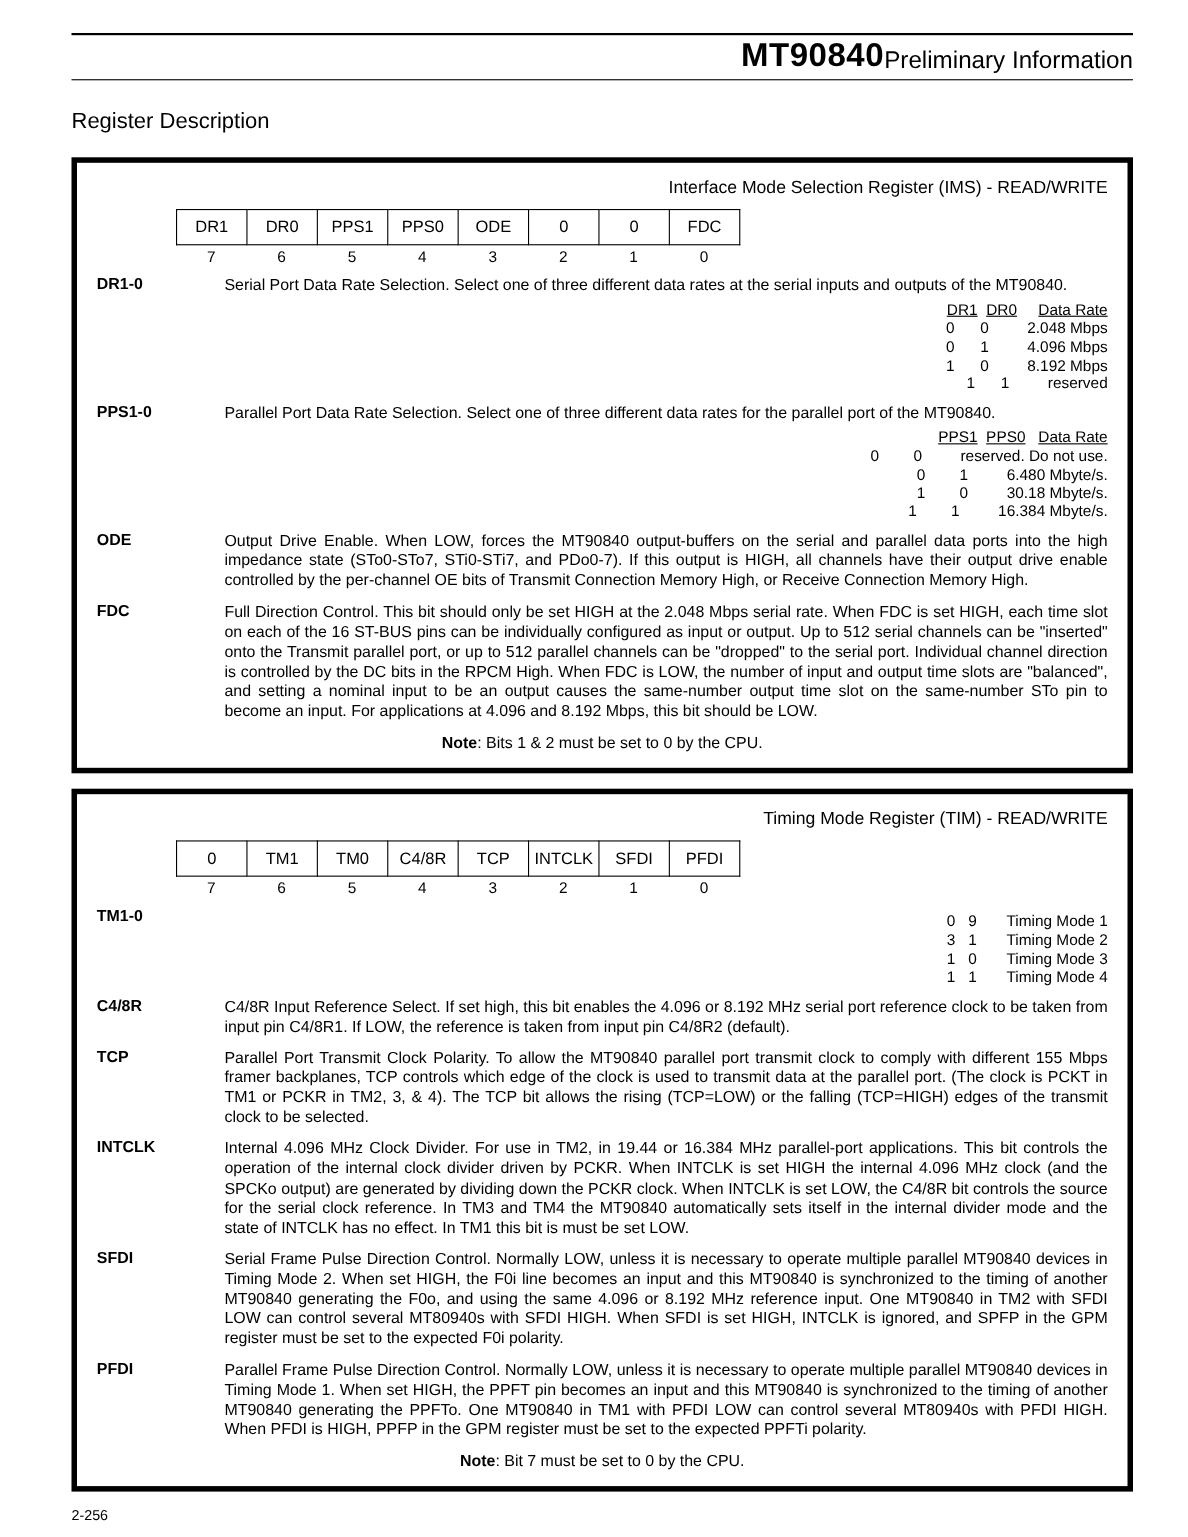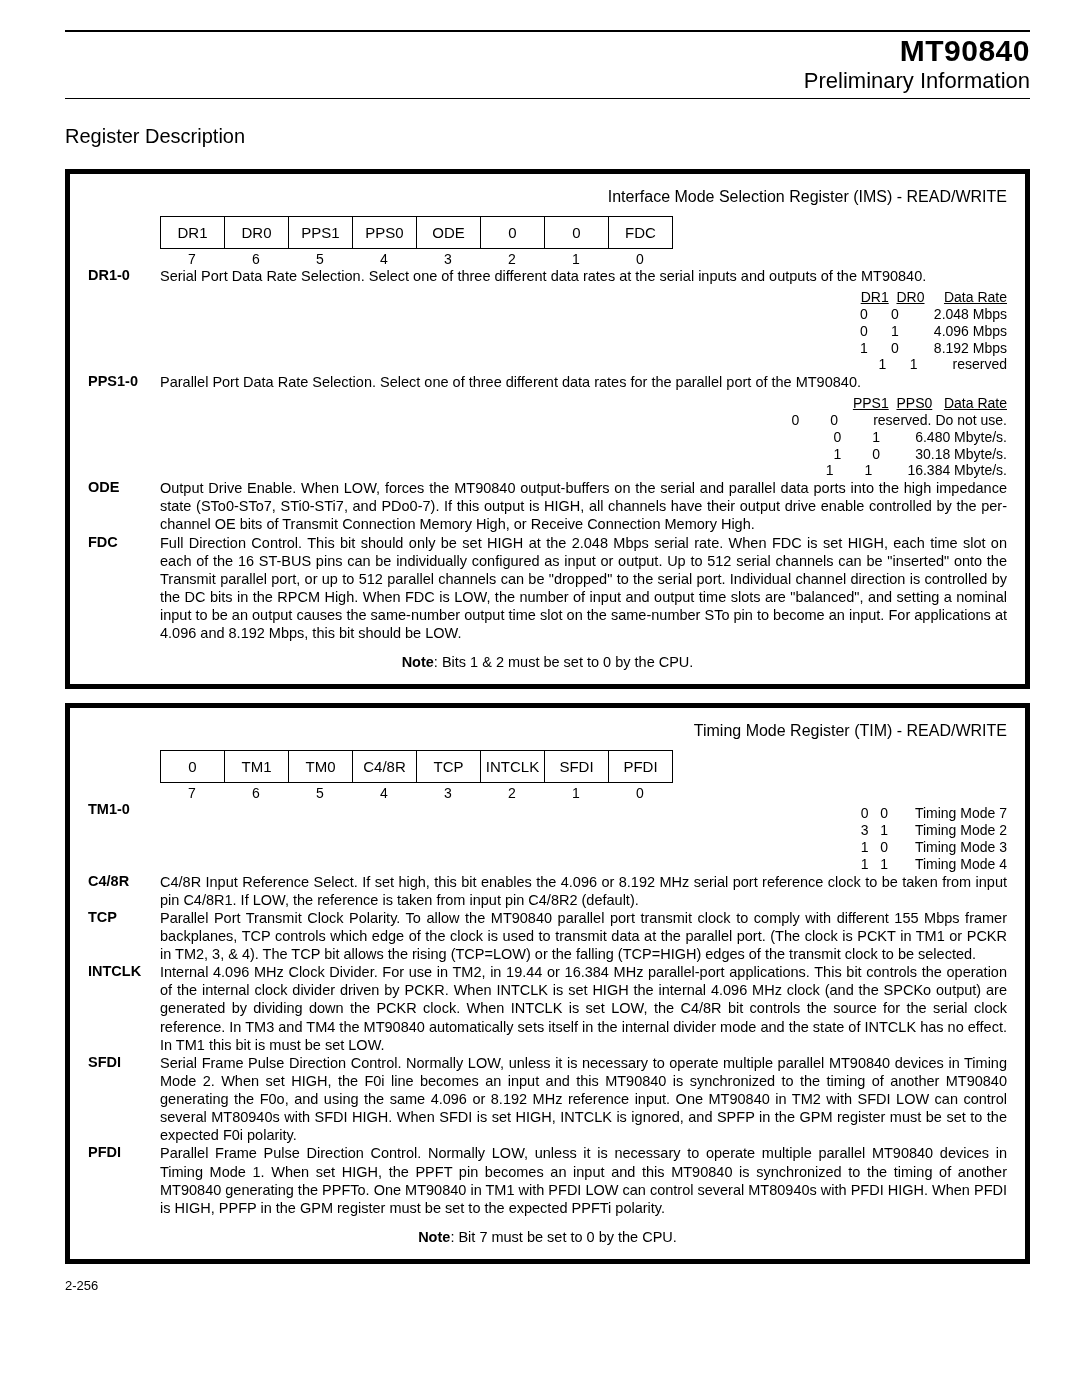--- a/index.html
+++ b/index.html
@@ -5,21 +5,21 @@
   * { margin: 0; padding: 0; box-sizing: border-box; }
   body {
     font-family: Arial, Helvetica, sans-serif;
     background: #fff;
     width: 1080px;
     padding: 30px 50px 30px 65px;
     color: #000;
     font-size: 15px;
   }
   .header-line { border-top: 2.5px solid #000; width: 100%; margin-bottom: 2px;}
-  .header-row { display: flex; justify-content: center; align-items: flex-end; padding-bottom: 4px; flex-direction: column;}
+  .header-row { display: flex; justify-content: flex-end; align-items: flex-end; padding-bottom: 4px;}
   .part-no { font-size: 30px; font-weight: bold; letter-spacing: 0.5px;}
   .prelim { font-size: 22px; }
   .header-bottom-line { border-top: 1.5px solid #000; width:100%; margin-bottom: 26px;}
   .reg-desc-title { font-size: 20px; font-weight: normal; margin-bottom: 21px;}
   .register-box {
     border: 5px solid #000;
     padding: 14px 18px 14px 18px;
     margin-bottom: 14px;
     text-align: justify;
   }
@@ -28,21 +28,21 @@
   table.bit-table { border-collapse: collapse; }
   table.bit-table td {
     border: 1px solid #000;
     width: 64px;
     height: 32px;
     text-align: center;
     font-size: 15px;
   }
   .bit-nums { margin-left: 72px; display:flex; }
   .bit-nums span { display:inline-block; width:64px; text-align:center; font-size:14px;}
-  .field-row { display:flex; text-align: justify;}
+  .field-row { display:flex; margin-top: 10px; text-align: justify; gap: 44px;}
   .field-label { font-weight: bold; width: 72px; flex-shrink:0; font-size:14.5px; text-align:left;}
   .field-desc { font-size:14.5px; line-height:1.25; flex:1;}
   .mini-table { font-family: Arial; font-size:14px; line-height:1.2; margin-top:4px; white-space: pre; text-align:right;}
   .mini-table .u { text-decoration: underline; }
   .note-row { font-size:14.5px; margin-top:12px; text-align:center;}
   .note-row .b { font-weight:bold;}
   .page-num { font-size:13px; margin-top: 14px;}
 </style>
 </head>
 <body>
@@ -151,21 +151,21 @@
     <span>4</span>
     <span>3</span>
     <span>2</span>
     <span>1</span>
     <span>0</span>
   </div>
 
   <div class="field-row">
     <div class="field-label">TM1-0</div>
     <div class="field-desc">
-      <div class="mini-table"><span>0   0       Timing Mode 7</span>
+      <div class="mini-table"><span>0   9       Timing Mode 1</span>
 <span>3   1       Timing Mode 2</span>
 <span>1   0       Timing Mode 3</span>
 <span>1   1       Timing Mode 4</span></div>
     </div>
   </div>
 
   <div class="field-row">
     <div class="field-label">C4/8R</div>
     <div class="field-desc">C4/8R Input Reference Select. If set high, this bit enables the 4.096 or 8.192 MHz serial port reference clock to be taken from input pin C4/8R1. If LOW, the reference is taken from input pin C4/8R2 (default).</div>
   </div>

